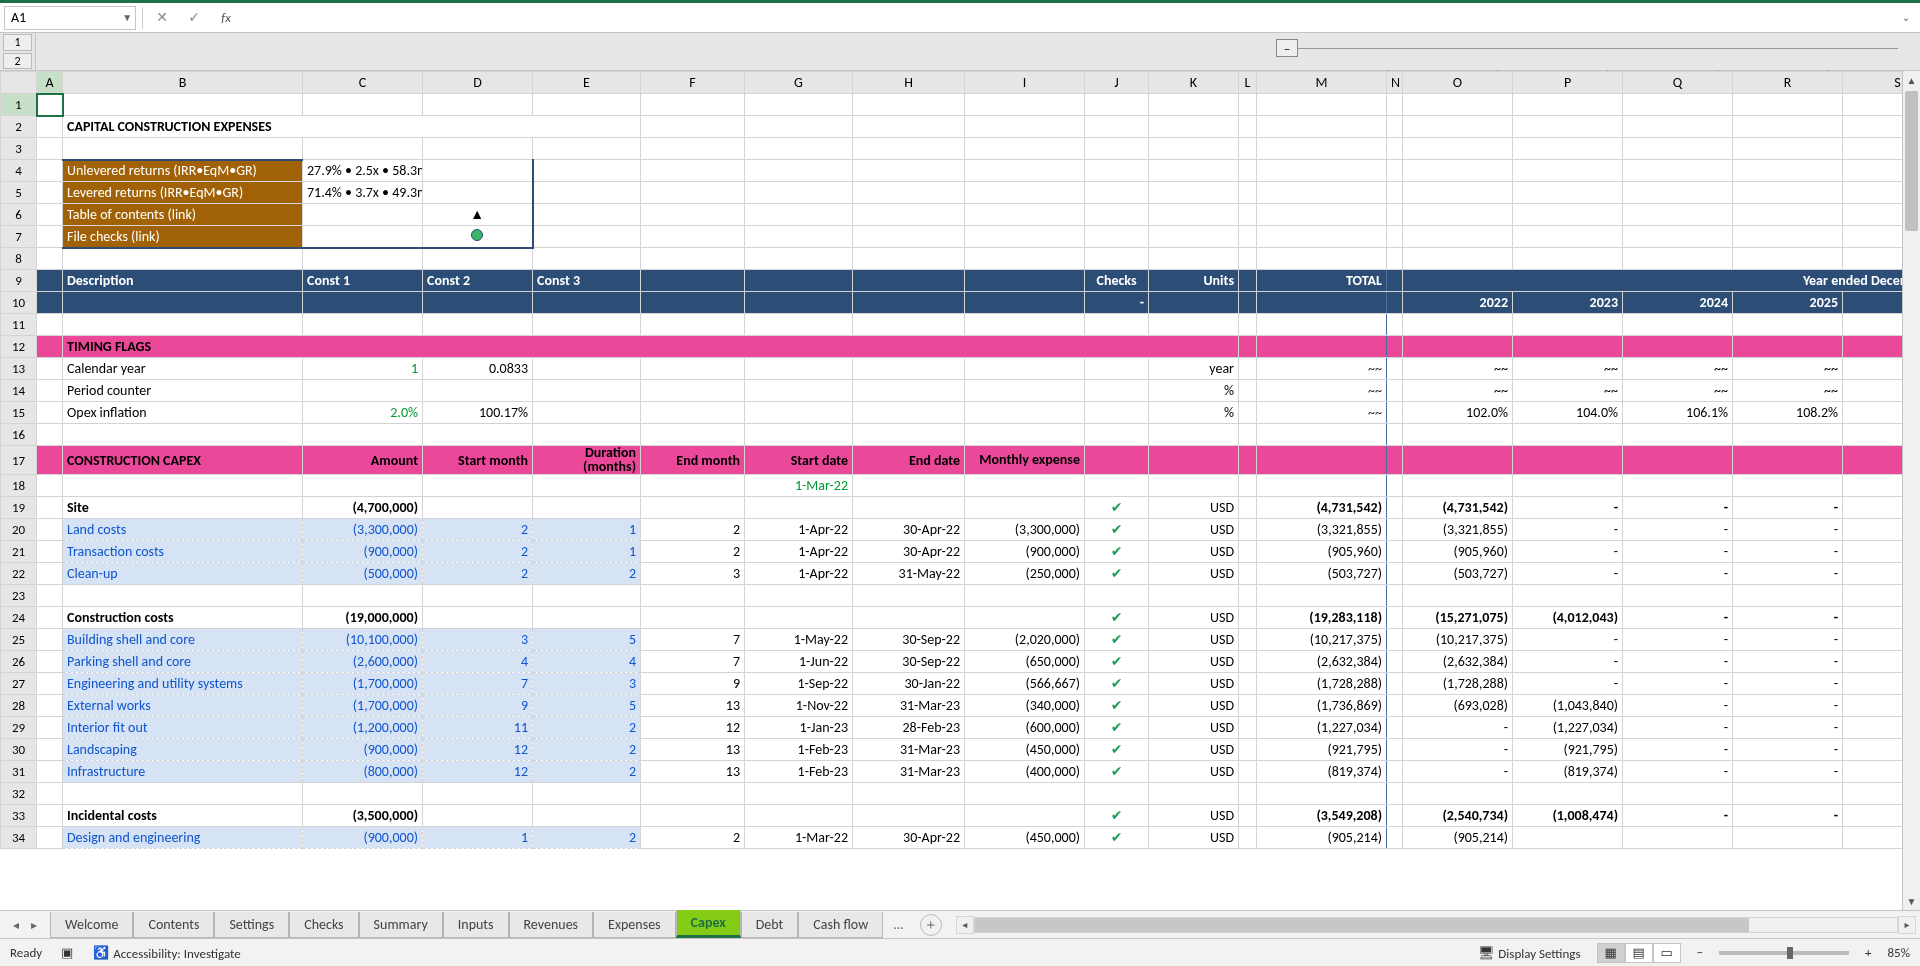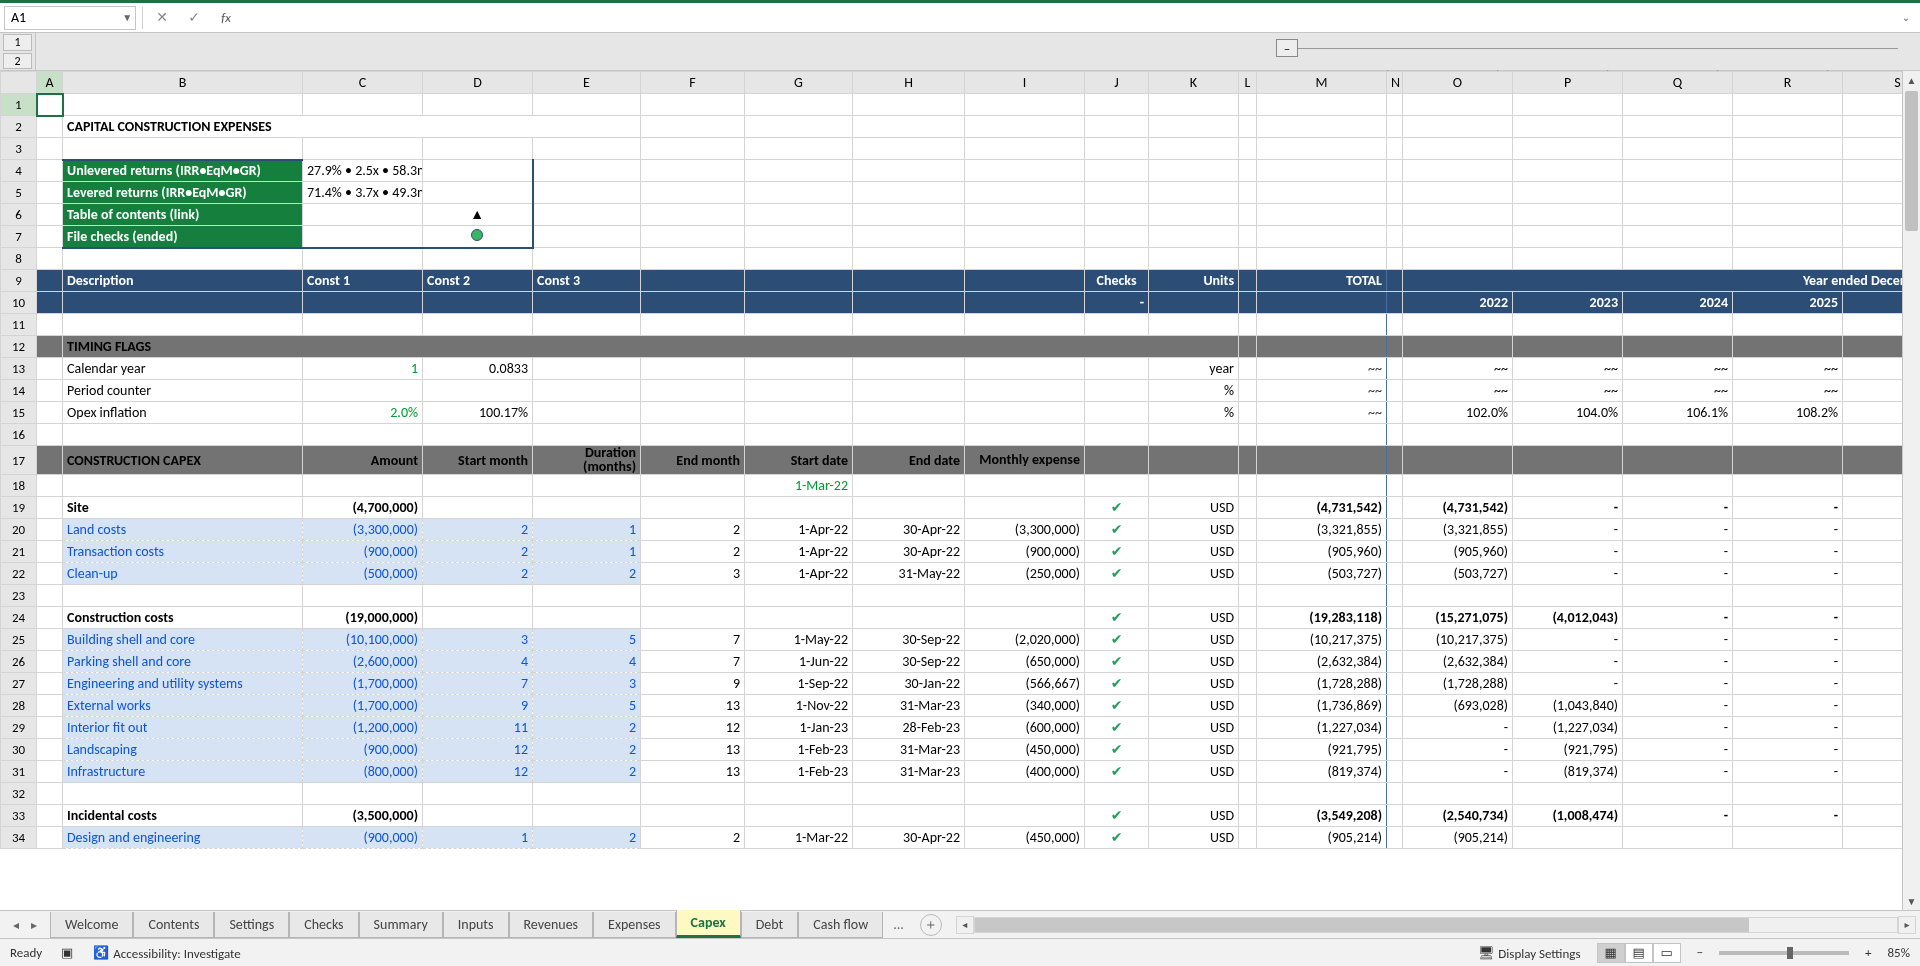--- a/index.html
+++ b/index.html
@@ -28,48 +28,48 @@
   .sheet-wrap-inner { flex: 1; overflow: hidden; position: relative; }
   .grid { border-collapse: collapse; table-layout: fixed; width: 1920px; }
   .grid th, .grid td { border: 1px solid #d4d4d4; height: 22px; padding: 0 4px; font-size: 14px; white-space: nowrap; overflow: hidden; }
   .grid thead th { background: #e6e6e6; font-weight: normal; text-align: center; position: relative; }
   .grid thead th.active { background: #c7e0c7; border-bottom: 2px solid #1e7145; }
   .grid tbody th { background: #e6e6e6; font-weight: normal; text-align: center; width: 36px; font-size: 13px; }
   .grid tbody th.active { background: #c7e0c7; border-right: 2px solid #1e7145; }
   .sel-cell { outline: 2px solid #1e7145; outline-offset: -1px; }
   .row-1 td { height: 10px; }
   .title { font-weight: bold; font-size: 17px; }
-  .rbox-left { background: #15803d; color: #ffffff; font-weight: bold; padding-left: 8px; }
+  .rbox-left { background: #a16207; color: #ffffff; font-weight: normal; padding-left: 8px; }
   .rbox-right-strong { border-right: 2px solid #2c4d76 !important; }
   .rbox-top td.rbox-left, .rbox-top td.rbox-right { border-top: 2px solid #2c4d76 !important; }
   .link-arrow { text-align: center; font-size: 14px; }
   .hdr-row td { background: #2c4d76; color: #ffffff; font-weight: bold; }
   .hdr-sub td { background: #2c4d76; color: #ffffff; font-weight: bold; text-align: right; }
   .checks-cell { text-align: center; }
   .checks-val { text-align: center; background: #c3f0c3; color: #2c4d76; }
-  .section-row td { background: #737373; font-weight: bold; }
+  .section-row td { background: #ec4899; font-weight: bold; }
   .bold { font-weight: bold; }
   .r { text-align: right; }
   .green { color: #009933; }
   .blue-in { color: #1155cc; background: #d5e3f5; border-style: dashed !important; }
   .tilde { text-align: right; color: #333; }
   .check { text-align: center; color: #1e9e57; }
   .total-col { border-left: 1px solid #4a6ea0 !important; border-right: 1px solid #4a6ea0 !important; }
   .yrs-border-left { border-left: 1px solid #4a6ea0 !important; }
   .glyph-circle { display: inline-block; width: 12px; height: 12px; border-radius: 50%; background: #38b764; border: 1px solid #2c4d76; }
   .v-scroll { width: 18px; background: #f0f0f0; border-left: 1px solid #c5c5c5; position: relative; }
   .v-thumb { position: absolute; top: 20px; left: 2px; right: 2px; height: 140px; background: #c0c0c0; border-radius: 2px; }
   .v-arrow { position: absolute; left: 0; right: 0; height: 18px; display: flex; align-items: center; justify-content: center; font-size: 10px; color: #555; cursor: pointer; }
   
   .tab-row { display: flex; align-items: center; height: 28px; border-top: 1px solid #c5c5c5; background: #f2f2f2; }
   .tab-nav { display: flex; gap: 2px; padding: 0 8px; }
   .tab-nav span { width: 16px; text-align: center; color: #666; cursor: pointer; font-size: 12px; }
   .tabs { display: flex; align-items: flex-end; height: 100%; justify-content: space-between; }
   .tab { padding: 4px 14px; border: 1px solid #b5b5b5; border-top: none; background: #e8e8e8; color: #444; cursor: pointer; font-size: 14px; position: relative; top: 0; }
-  .tab.active { background: #fef9c3; color: #1e7145; font-weight: bold; border-bottom: 3px solid #1e7145; }
+  .tab.active { background: #84cc16; color: #1e7145; font-weight: bold; border-bottom: 3px solid #1e7145; }
   .tab-more { padding: 0 10px; color: #666; cursor: pointer; }
   .tab-add { width: 22px; height: 22px; border: 1px solid #bbb; border-radius: 50%; display: flex; align-items: center; justify-content: center; margin-left: 6px; cursor: pointer; font-size: 14px; color: #666; }
   .h-scroll { flex: 1; display: flex; align-items: center; margin-left: 14px; margin-right: 4px; }
   .h-track { flex: 1; height: 16px; background: #f0f0f0; border: 1px solid #d5d5d5; position: relative; }
   .h-thumb { position: absolute; left: 0; width: 84%; top: 0; bottom: 0; background: #c7c7c7; }
   .h-arrow { width: 18px; height: 18px; border: 1px solid #d5d5d5; display: flex; align-items: center; justify-content: center; font-size: 10px; color: #555; cursor: pointer; background: #f0f0f0; }
   
   .status-bar { display: flex; align-items: center; height: 28px; border-top: 1px solid #c5c5c5; background: #f2f2f2; padding: 0 10px; gap: 16px; font-size: 13px; color: #333; }
   .status-bar .spacer { flex: 1; }
   .view-btns { display: flex; }
@@ -298,21 +298,21 @@
               <td></td>
               <td></td>
               <td></td>
               <td></td>
               <td></td>
               <td></td>
             </tr>
             <tr>
               <th>7</th>
               <td></td>
-              <td class="rbox-left" style="border-bottom:2px solid #2c4d76">File checks (ended)</td>
+              <td class="rbox-left" style="border-bottom:2px solid #2c4d76">File checks (link)</td>
               <td style="border-bottom:2px solid #2c4d76"></td>
               <td class="rbox-right-strong link-arrow" style="border-bottom:2px solid #2c4d76"><span class="glyph-circle"></span></td>
               <td></td>
               <td></td>
               <td></td>
               <td></td>
               <td></td>
               <td></td>
               <td></td>
               <td></td>

